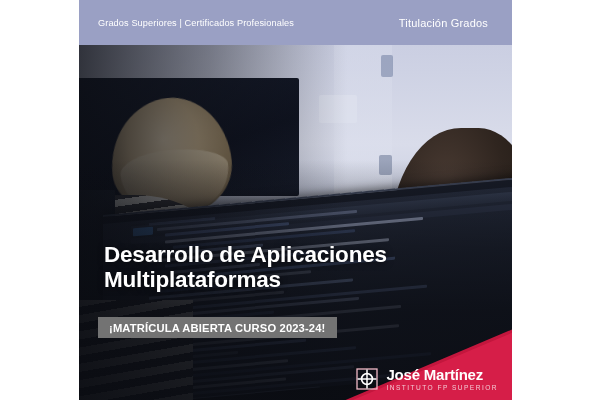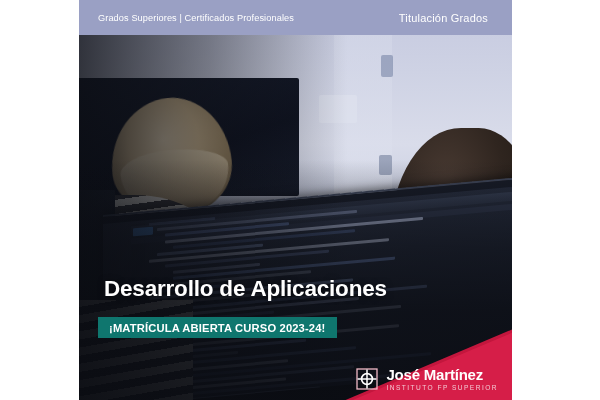--- a/index.html
+++ b/index.html
@@ -109,21 +109,21 @@
   
   .vignette{
     position:absolute;inset:0;
     background:
       linear-gradient(180deg,rgba(10,12,18,0) 40%,rgba(10,12,18,.55) 62%,rgba(10,12,18,.80) 78%,rgba(10,12,18,.88) 100%),
       linear-gradient(90deg,rgba(10,12,18,.80) 0%,rgba(10,12,18,.45) 30%,rgba(10,12,18,0) 62%);
   }
 
   
   .topband{
-    position:absolute;left:0;top:0;width:100%;height:35px;
+    position:absolute;left:0;top:0;width:100%;height:45px;
     background:#9aa0c4;
     display:flex;align-items:center;
   }
   .topband .left{
     margin-left:19px;color:#ffffff;font-size:9.2px;letter-spacing:.1px;white-space:nowrap;
   }
   .topband .right{
     position:absolute;right:24px;color:#ffffff;font-size:11px;letter-spacing:.2px;white-space:nowrap;
   }
 
@@ -131,21 +131,21 @@
   .copy{position:absolute;left:19px;bottom:62px;width:370px;}
   .kicker{
     color:#f2f2f4;font-size:17px;font-weight:400;letter-spacing:.1px;
     line-height:1.1;margin:0 0 3px 0;text-shadow:0 1px 6px rgba(0,0,0,.55);
   }
   .title{
     color:#ffffff;font-size:22.5px;font-weight:bold;letter-spacing:-.2px;
     line-height:1.14;margin:6px;text-shadow:0 1px 7px rgba(0,0,0,.6);
   }
   .badge{
-    display:inline-block;margin-top:9px;background:#0f766e;color:#ffffff;
+    display:inline-block;margin-top:18px;background:#737373;color:#ffffff;
     font-size:11.2px;font-weight:bold;letter-spacing:.15px;
     padding:4.5px 11px 4.5px 11px;white-space:nowrap;
   }
 
   
   .wedge{
     position:absolute;right:0;bottom:0;width:260px;height:86px;
     background:#c9173f;
     clip-path:polygon(36% 100%, 100% 18%, 100% 100%);
     opacity:.97;
@@ -236,20 +236,21 @@
     </div>
 
     <div class="topband">
       <div class="left">Grados Superiores | Certificados Profesionales</div>
       <div class="right">Titulación Grados</div>
     </div>
 
     <div class="copy">
       <h1 class="title">
         <span>Desarrollo de Aplicaciones</span><br>
+        <span>Multiplataformas</span>
       </h1>
       <span class="badge">¡MATRÍCULA ABIERTA CURSO 2023-24!</span>
     </div>
 
     <div class="wedge"></div>
     <div class="wedge2"></div>
 
     <div class="logo">
       <span class="logo-mark">
         <svg width="22" height="22" viewBox="0 0 22 22">

